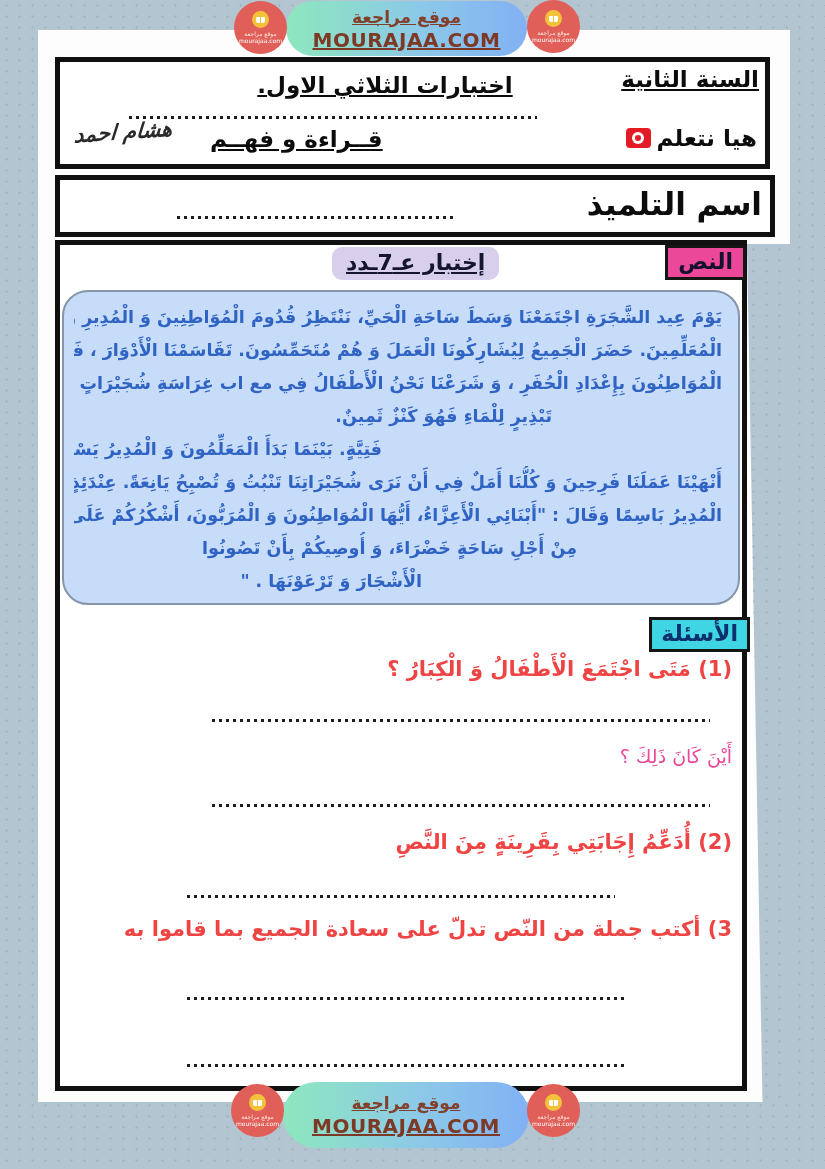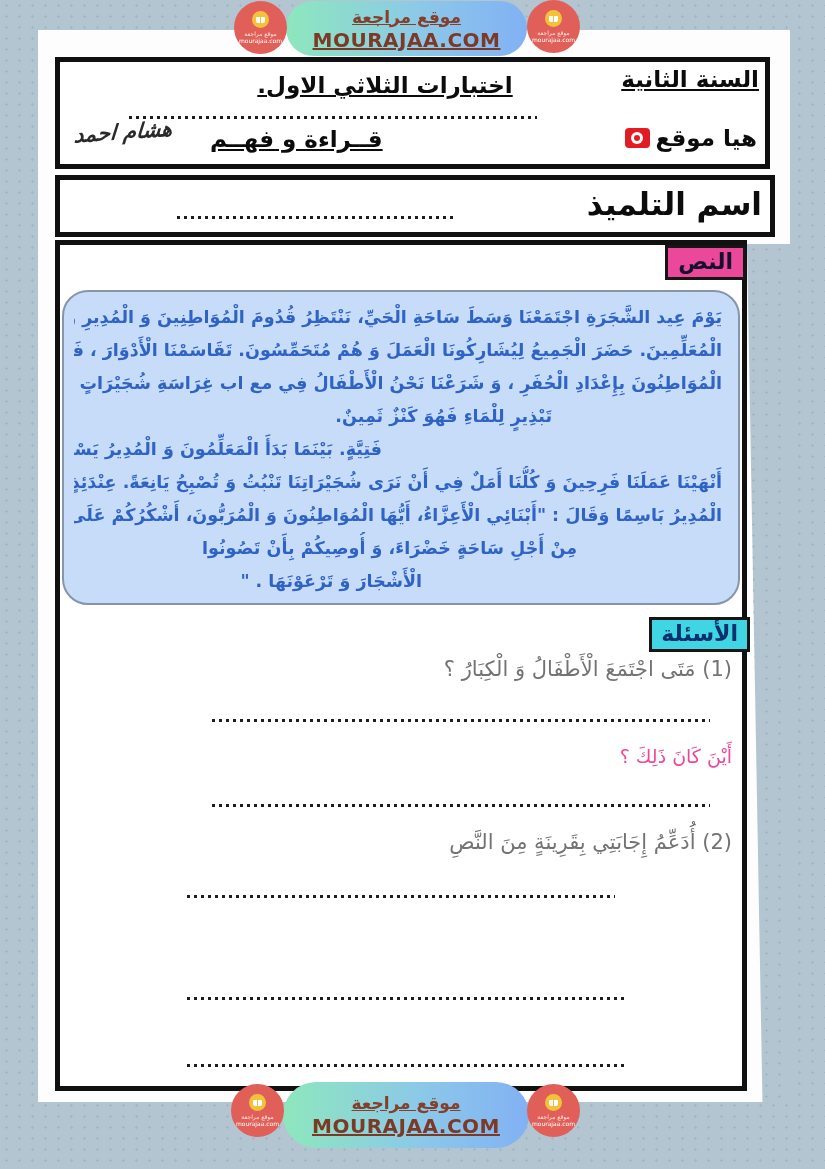--- a/index.html
+++ b/index.html
@@ -56,55 +56,56 @@
   .passage{position:absolute;left:2px;top:45px;width:678px;height:315px;box-sizing:border-box;
     background:#c7dcf8;border:2px solid #8795ab;border-radius:26px;padding:9px 16px 6px 10px;
     direction:rtl;text-align:right;color:#2f63c4;font-size:17.5px;font-weight:bold;line-height:33px;}
   .passage div{white-space:nowrap;overflow:hidden;}
   .passage div:nth-child(4){padding-right:170px;}
   .passage div:nth-child(5){padding-right:340px;}
   .passage div:nth-child(8){padding-right:145px;}
   .passage div:nth-child(9){padding-right:300px;}
 
   
-  .q{position:absolute;right:10px;direction:rtl;font-size:21px;font-weight:normal;color:#737373;white-space:nowrap;}
+  .q{position:absolute;right:10px;direction:rtl;font-size:21px;font-weight:bold;color:#ef4444;white-space:nowrap;}
   .qorange{position:absolute;right:10px;direction:rtl;font-size:19px;font-weight:normal;color:#ec4899;white-space:nowrap;}
 </style>
 </head>
 <body>
 
 <div class="canvas">
 
   <div class="page"></div>
   <div class="wedge"></div>
 
   <div class="hbox" style="left:55px;top:57px;width:715px;height:112px;">
     <div class="grade">السنة الثانية</div>
     <div class="extitle">اختبارات الثلاثي الاول.</div>
     <div class="dots" style="left:67px;top:52px;width:410px;"></div>
     <div class="brand">
-      <span>هيا موقع</span>
+      <span>هيا نتعلم</span>
       <span class="flag">
           <span class="fc">
             <span class="fd"></span>
           </span>
         </span>
     </div>
     <div class="subject">قــراءة و فهــم</div>
     <div class="sig">هشام احمد</div>
   </div>
 
   <div class="hbox" style="left:55px;top:175px;width:720px;height:62px;">
     <div class="namelabel">اسم التلميذ</div>
     <div class="dots" style="left:115px;top:34px;width:278px;"></div>
   </div>
 
   <div class="hbox" style="left:55px;top:240px;width:692px;height:851px;">
 
     <div class="taglav" style="right:-4px;top:0px;">النص</div>
+    <div class="examno" style="left:272px;top:2px;">إختبار عـ7ـدد</div>
 
     <div class="passage">
       <div>يَوْمَ عِيد الشَّجَرَةِ اجْتَمَعْنَا وَسَطَ سَاحَةِ الْحَيِّ، نَنْتَظِرُ قُدُومَ الْمُوَاطِنِينَ وَ الْمُدِيرِ وَ</div>
       <div>الْمُعَلِّمِينَ. حَضَرَ الْجَمِيعُ لِيُشَارِكُونَا الْعَمَلَ وَ هُمْ مُتَحَمِّسُونَ. تَقَاسَمْنَا الْأَدْوَارَ ، فَقَامَ</div>
       <div>الْمُوَاطِنُونَ بِإِعْدَادِ الْحُفَرِ ، وَ شَرَعْنَا نَحْنُ الْأَطْفَالُ فِي مع اب غِرَاسَةِ شُجَيْرَاتٍ جَمِيلَةٍ وَ</div>
       <div>تَبْذِيرٍ لِلْمَاءِ فَهُوَ كَنْزٌ ثَمِينٌ.</div>
       <div>فَتِيَّةٍ. بَيْنَمَا بَدَأَ الْمَعَلِّمُونَ وَ الْمُدِيرُ يَسْقُونَهَا دُونَ</div>
       <div>أَنْهَيْنَا عَمَلَنَا فَرِحِينَ وَ كُلُّنَا أَمَلٌ فِي أَنْ نَرَى شُجَيْرَاتِنَا تَنْبُتُ وَ تُصْبِحُ يَانِعَةً. عِنْدَئِذٍ تَقَدَّمَ</div>
       <div>الْمُدِيرُ بَاسِمًا وَقَالَ : "أَبْنَائِي الْأَعِزَّاءُ، أَيُّهَا الْمُوَاطِنُونَ وَ الْمُرَبُّونَ، أَشْكُرُكُمْ عَلَى تَعَاوُنِكُمْ</div>
       <div>مِنْ أَجْلِ سَاحَةٍ خَضْرَاءَ، وَ أُوصِيكُمْ بِأَنْ تَصُونُوا</div>
@@ -115,20 +116,21 @@
 
     <div class="q" style="top:412px;">(1) مَتَى اجْتَمَعَ الْأَطْفَالُ وَ الْكِبَارُ ؟</div>
     <div class="dots" style="left:150px;top:472px;width:500px;"></div>
 
     <div class="qorange" style="top:500px;">أَيْنَ كَانَ ذَلِكَ ؟</div>
     <div class="dots" style="left:150px;top:557px;width:500px;"></div>
 
     <div class="q" style="top:585px;">(2) أُدَعِّمُ إِجَابَتِي بِقَرِينَةٍ مِنَ النَّصِ</div>
     <div class="dots" style="left:125px;top:648px;width:430px;"></div>
 
+    <div class="q" style="top:672px;">3) أكتب جملة من النّص تدلّ على سعادة الجميع بما قاموا به</div>
     <div class="dots" style="left:125px;top:750px;width:440px;"></div>
     <div class="dots" style="left:125px;top:817px;width:440px;"></div>
 
   </div>
 
   <div class="pill" style="left:286px;top:1px;width:241px;height:55px;">
     <div class="ar">موقع مراجعة</div>
     <div class="url">MOURAJAA.COM</div>
   </div>
   <div class="badge" style="left:234px;top:1px;">

